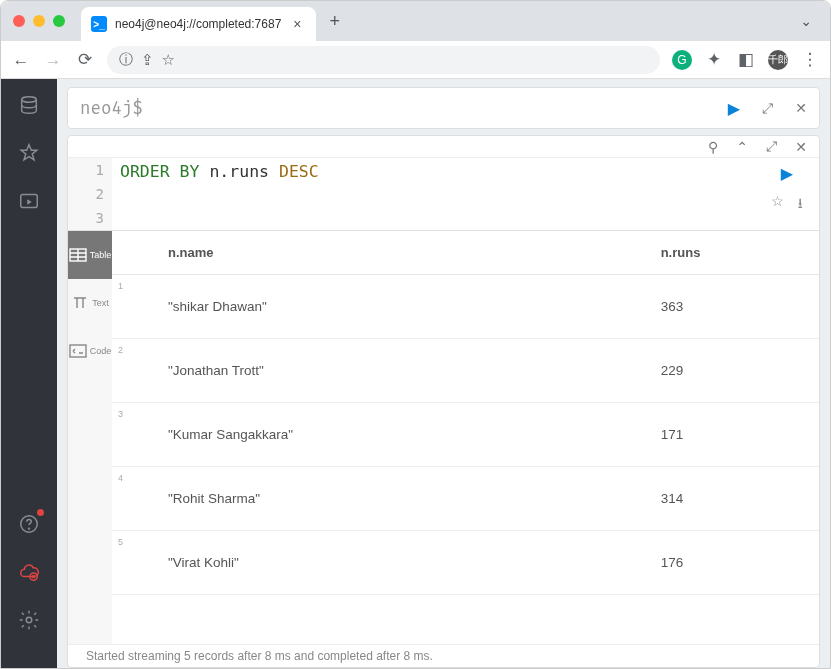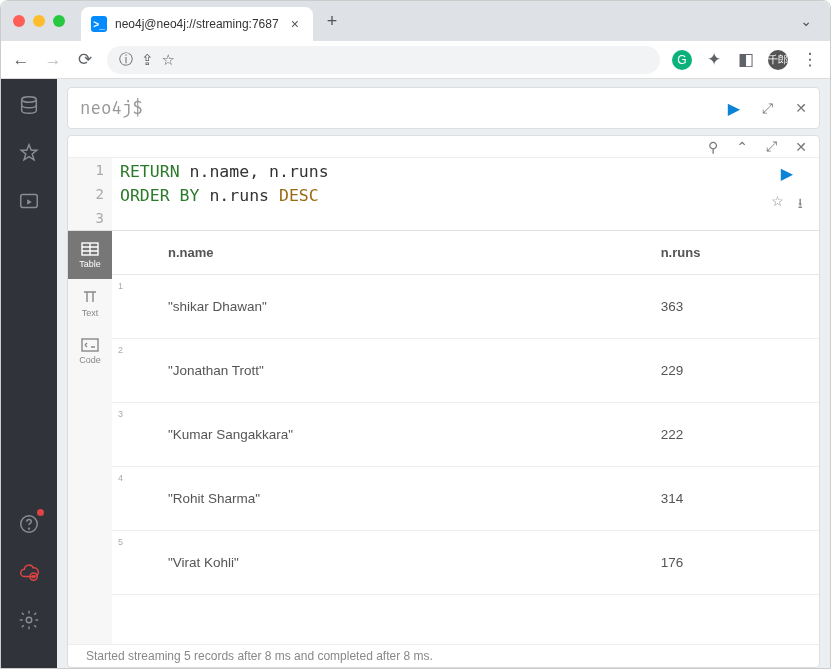--- a/index.html
+++ b/index.html
@@ -49,21 +49,21 @@
   .frame-top { height: 22px; display: flex; justify-content: flex-end; align-items: center; gap: 18px; padding: 0 12px; color: #888; font-size: 12px; border-bottom: 1px solid #eee; }
   .frame-head { display: flex; }
   .gutter-col { width: 44px; background: #f7f7f7; text-align: right; padding-right: 8px; font-family: Menlo, Consolas, monospace; font-size: 14px; color: #aaa; line-height: 24px; }
   .code-col { flex: 1; font-family: Menlo, Consolas, monospace; font-size: 16.5px; line-height: 24px; padding: 2px 8px; white-space: pre; color: #333; }
   .kw { color: #2a7a2a; }
   .fn { color: #9a6b12; }
   .head-actions { width: 64px; display: flex; flex-direction: column; align-items: center; padding-top: 6px; gap: 10px; color: #888; font-size: 14px; }
   .head-actions .row { display: flex; gap: 14px; }
   .result-body { flex: 1; display: flex; border-top: 1px solid #e0e0e0; overflow: hidden; }
   .view-switch { width: 44px; background: #f7f7f7; display: flex; flex-direction: column; }
-  .vbtn { height: 48px; display: flex; flex-direction: column; align-items: center; justify-content: center; gap: 3px; font-size: 9px; color: #888; cursor: pointer; }
+  .vbtn { height: 48px; display: flex; align-items: center; justify-content: center; gap: 3px; font-size: 9px; color: #888; cursor: pointer; }
   .vbtn.active { background: #777; color: #fff; }
   .vbtn svg { stroke: currentColor; fill: none; stroke-width: 1.4; }
   .table-wrap { flex: 1; overflow: auto; }
   table { width: 100%; border-collapse: collapse; }
   thead th { text-align: left; font-size: 13px; font-weight: 600; color: #555; padding: 14px 10px 14px 56px; border-bottom: 1px solid #e6e6e6; background: #fff; position: relative; }
   thead th.r { padding-left: 10px; }
   tbody td { font-size: 13.5px; color: #555; padding: 24px 10px 24px 56px; border-bottom: 1px solid #eee; position: relative; vertical-align: middle; }
   tbody td.r { padding-left: 10px; }
   .rownum { position: absolute; left: 6px; top: 6px; font-size: 9px; color: #aaa; }
   .footer { font-size: 12px; color: #888; padding: 4px 18px; border-top: 1px solid #eee; }
@@ -74,21 +74,21 @@
 <div class="window">
 
   <div class="titlebar">
     <div class="traffic">
       <div class="tl red"></div>
       <div class="tl yellow"></div>
       <div class="tl green"></div>
     </div>
     <div class="tab">
       <div class="tab-favicon">&gt;_</div>
-      <span>neo4j@neo4j://streaming:7687</span>
+      <span>neo4j@neo4j://completed:7687</span>
       <span class="tab-close">×</span>
     </div>
     <div class="newtab">+</div>
     <div class="spacer"></div>
     <div class="chev">⌄</div>
   </div>
 
   <div class="urlbar">
     <div class="nav-ico">←</div>
     <div class="nav-ico dis">→</div>
@@ -168,21 +168,21 @@
           <span class="ico-sm">⌃</span>
           <span class="ico-sm">⤢</span>
           <span class="ico-sm">✕</span>
         </div>
         <div class="frame-head">
           <div class="gutter-col" id="gutter">
               <div>1</div>
               <div>2</div>
               <div>3</div>
             </div>
-          <div class="code-col" id="code"><div><span class="kw">RETURN </span><span>n.name, n.runs</span></div><div><span class="kw">ORDER BY </span><span>n.runs </span><span class="fn">DESC</span></div></div>
+          <div class="code-col" id="code"><div><span class="kw">ORDER BY </span><span>n.runs </span><span class="fn">DESC</span></div></div>
           <div class="head-actions">
             <span class="play">▶</span>
             <div class="row">
               <span>☆</span>
               <span>⭳</span>
             </div>
           </div>
         </div>
         <div class="result-body">
           <div class="view-switch">
@@ -219,21 +219,21 @@
                   <tr>
                     <td><span class="rownum">1</span><span>"shikar Dhawan"</span></td>
                     <td class="r">363</td>
                   </tr>
                   <tr>
                     <td><span class="rownum">2</span><span>"Jonathan Trott"</span></td>
                     <td class="r">229</td>
                   </tr>
                   <tr>
                     <td><span class="rownum">3</span><span>"Kumar Sangakkara"</span></td>
-                    <td class="r">222</td>
+                    <td class="r">171</td>
                   </tr>
                   <tr>
                     <td><span class="rownum">4</span><span>"Rohit Sharma"</span></td>
                     <td class="r">314</td>
                   </tr>
                   <tr>
                     <td><span class="rownum">5</span><span>"Virat Kohli"</span></td>
                     <td class="r">176</td>
                   </tr>
                 </tbody>

